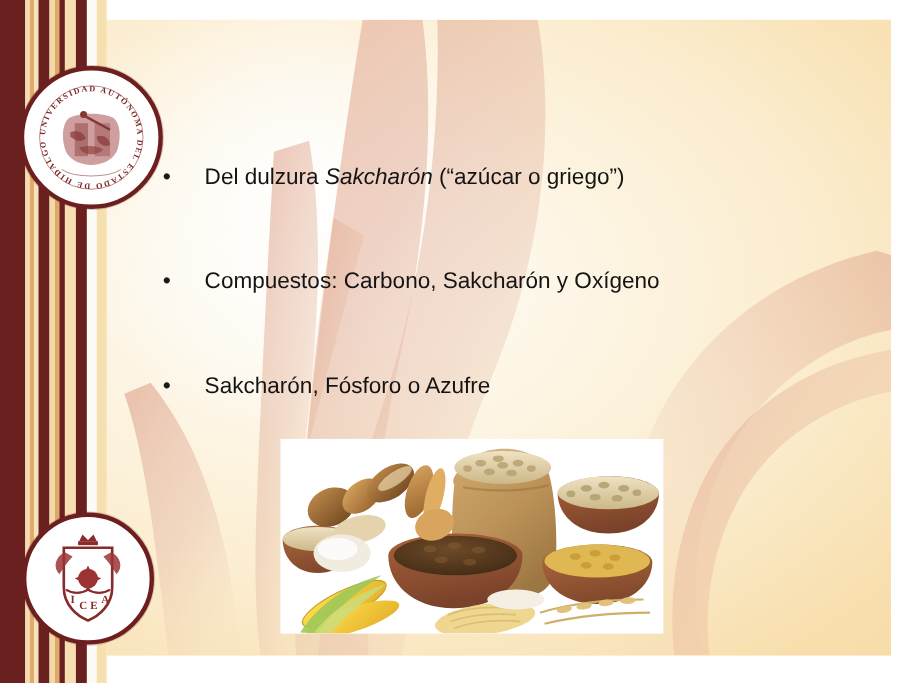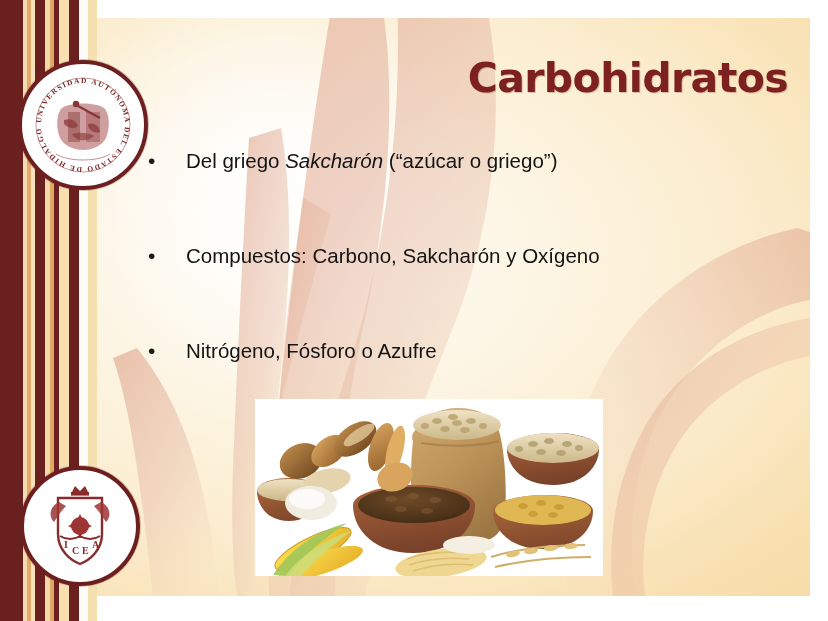--- a/index.html
+++ b/index.html
@@ -210,37 +210,36 @@
       <path d="M700,210 C620,228 548,276 506,352 C470,418 460,500 470,578
                L540,578 C528,508 538,436 572,382 C608,324 666,290 713,282
                L713,214 Z" fill="url(#swD)"></path>
 
       <path d="M713,300 C640,312 578,352 546,412 C518,464 510,524 516,578
                L548,578 C542,528 552,474 578,430 C608,380 660,348 713,338 Z" fill="url(#swC)"></path>
 
       <path d="M40,330 C80,380 110,450 122,578 L56,578 C44,470 34,392 16,340 Z" fill="url(#swB)"></path>
     </svg>
 
-    <div class="slide-title">Carbohidratos</div>
 
     <div class="bullet-list">
 
       <div class="bullet-row">
         <div class="bullet-dot">•</div>
-        <div class="bullet-text"><span>Del griego </span><em>Sakcharón</em><span> (“azúcar o griego”)</span></div>
+        <div class="bullet-text"><span>Del dulzura </span><em>Sakcharón</em><span> (“azúcar o griego”)</span></div>
       </div>
 
       <div class="bullet-row">
         <div class="bullet-dot">•</div>
         <div class="bullet-text">Compuestos: Carbono, Sakcharón y Oxígeno</div>
       </div>
 
       <div class="bullet-row">
         <div class="bullet-dot">•</div>
-        <div class="bullet-text">Nitrógeno, Fósforo o Azufre</div>
+        <div class="bullet-text">Sakcharón, Fósforo o Azufre</div>
       </div>
 
     </div>
   </div>
 
   <div class="photo-frame">
     <svg class="photo-canvas" viewBox="0 0 348 177" preserveAspectRatio="none">
       <defs>
         <linearGradient id="sackG" x1="0" y1="0" x2="0.6" y2="1">
           <stop offset="0%" stop-color="#cfa96e"></stop>

